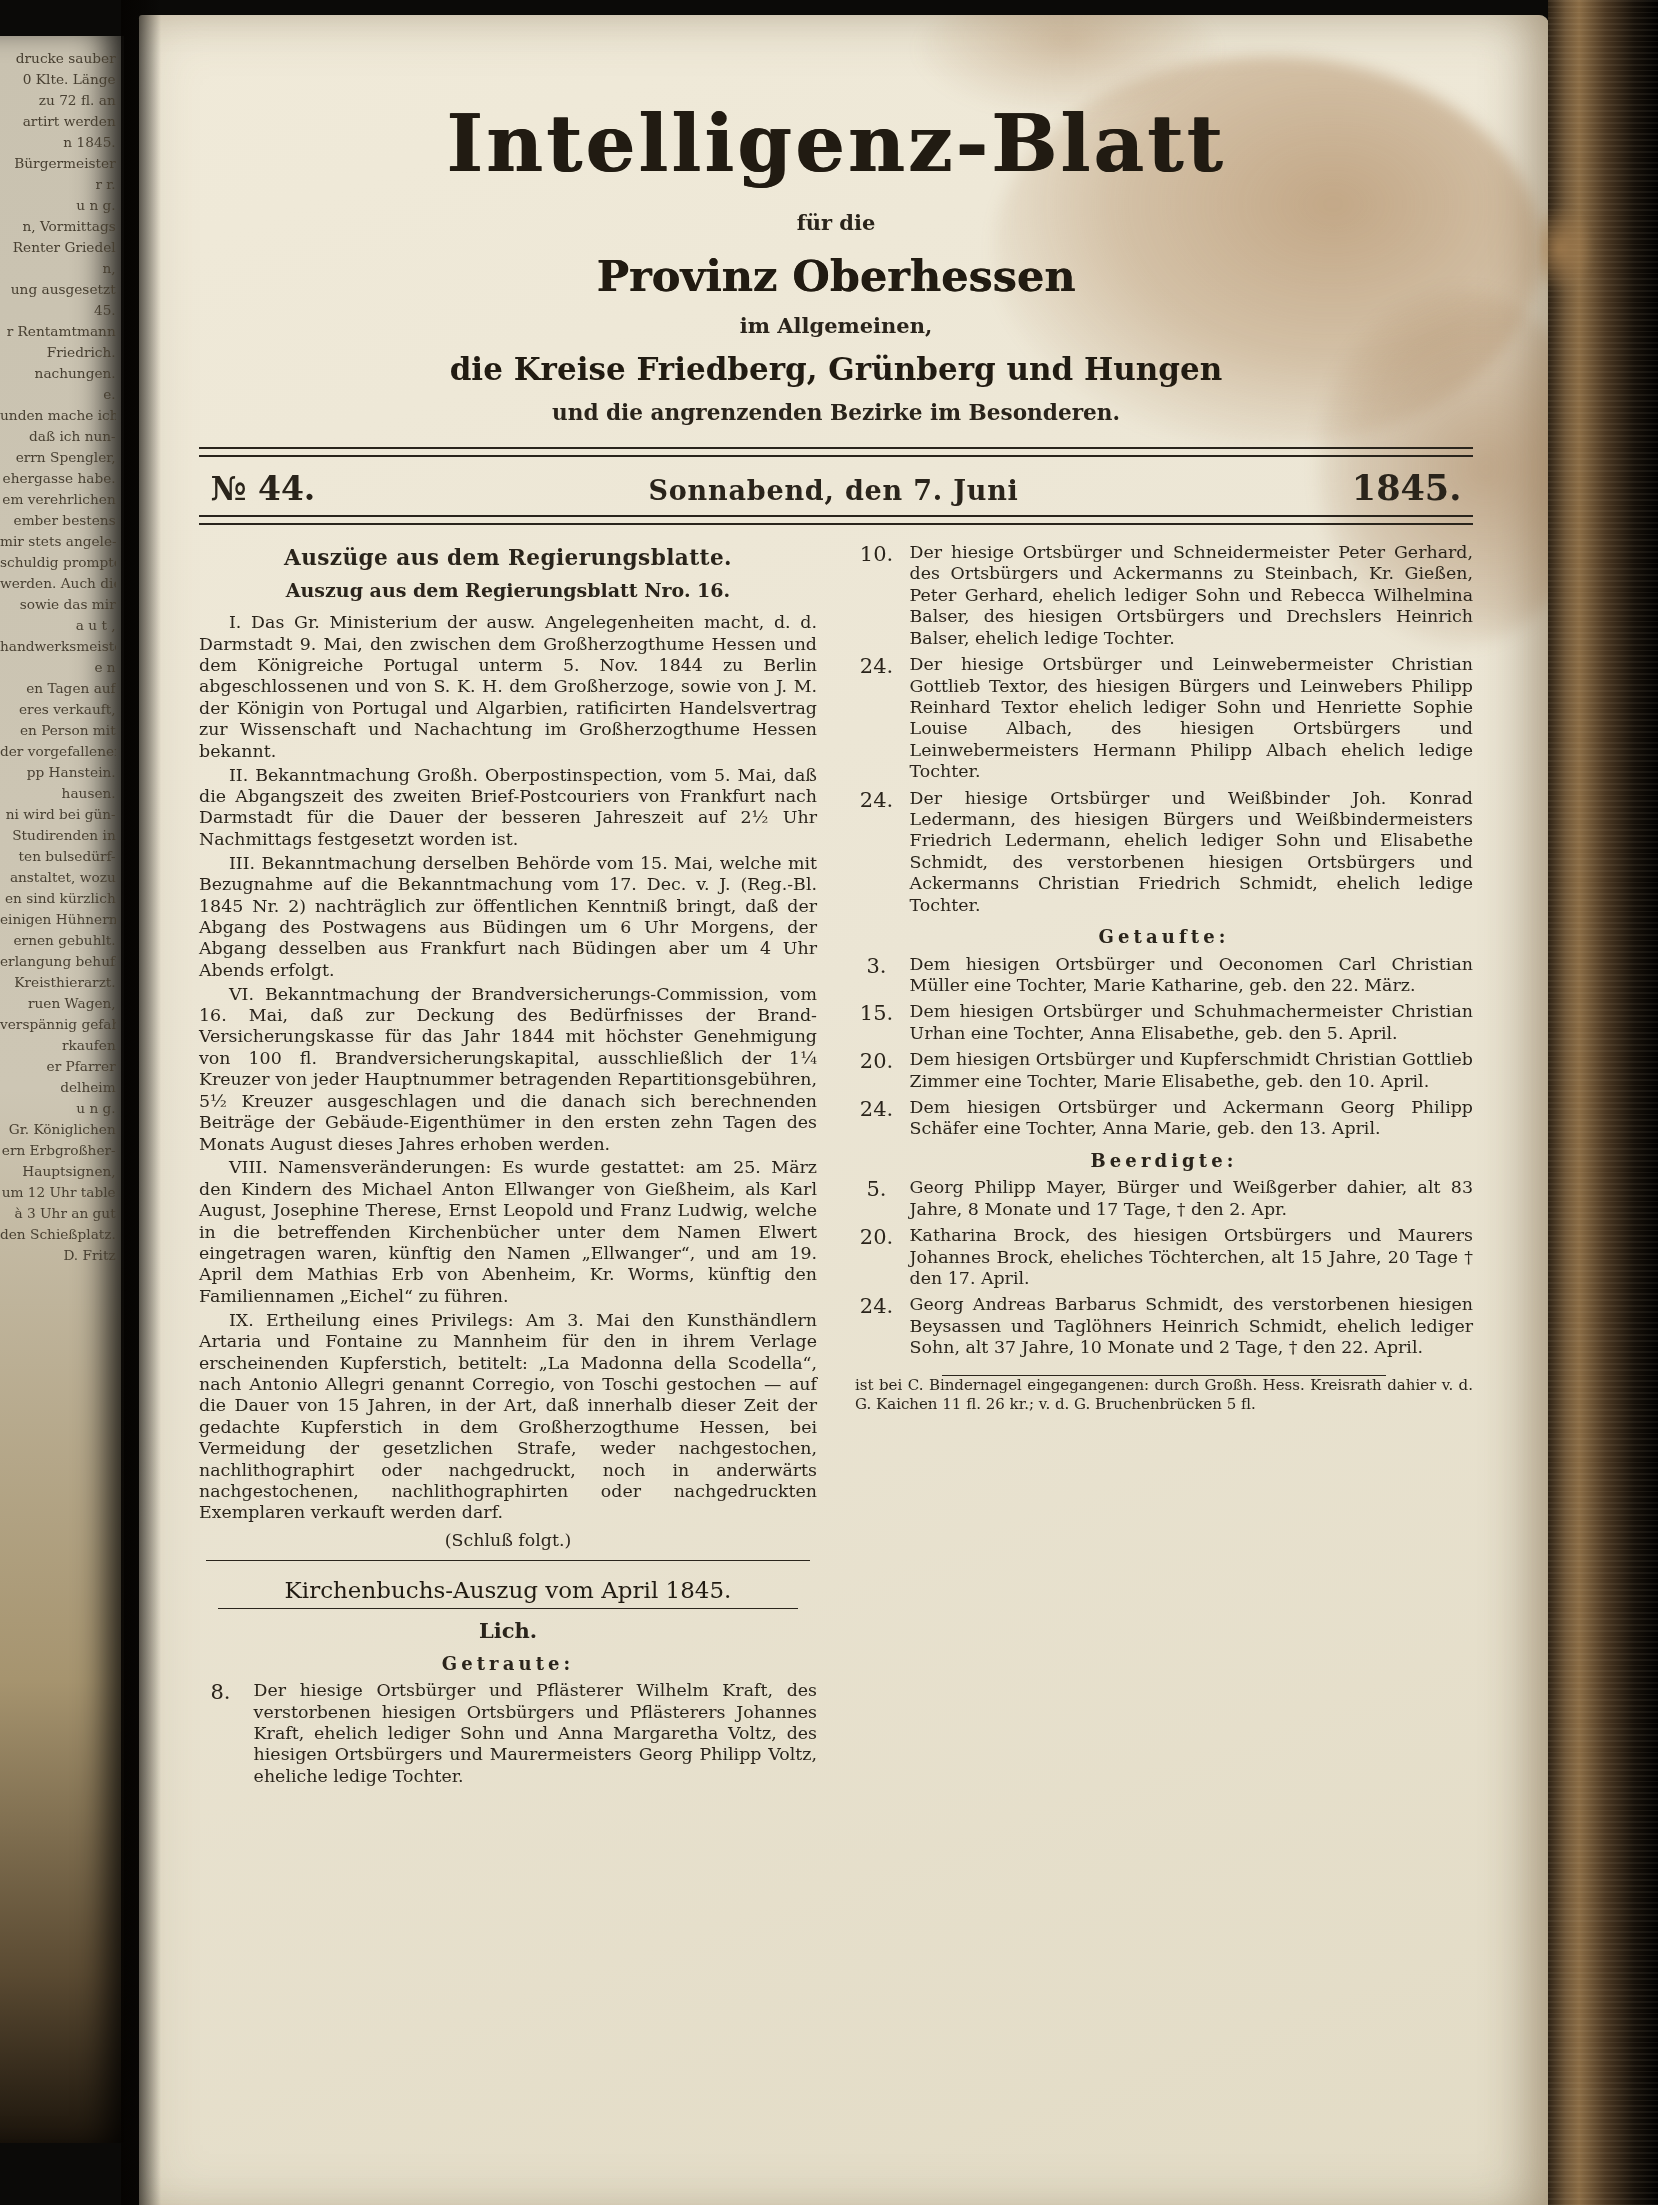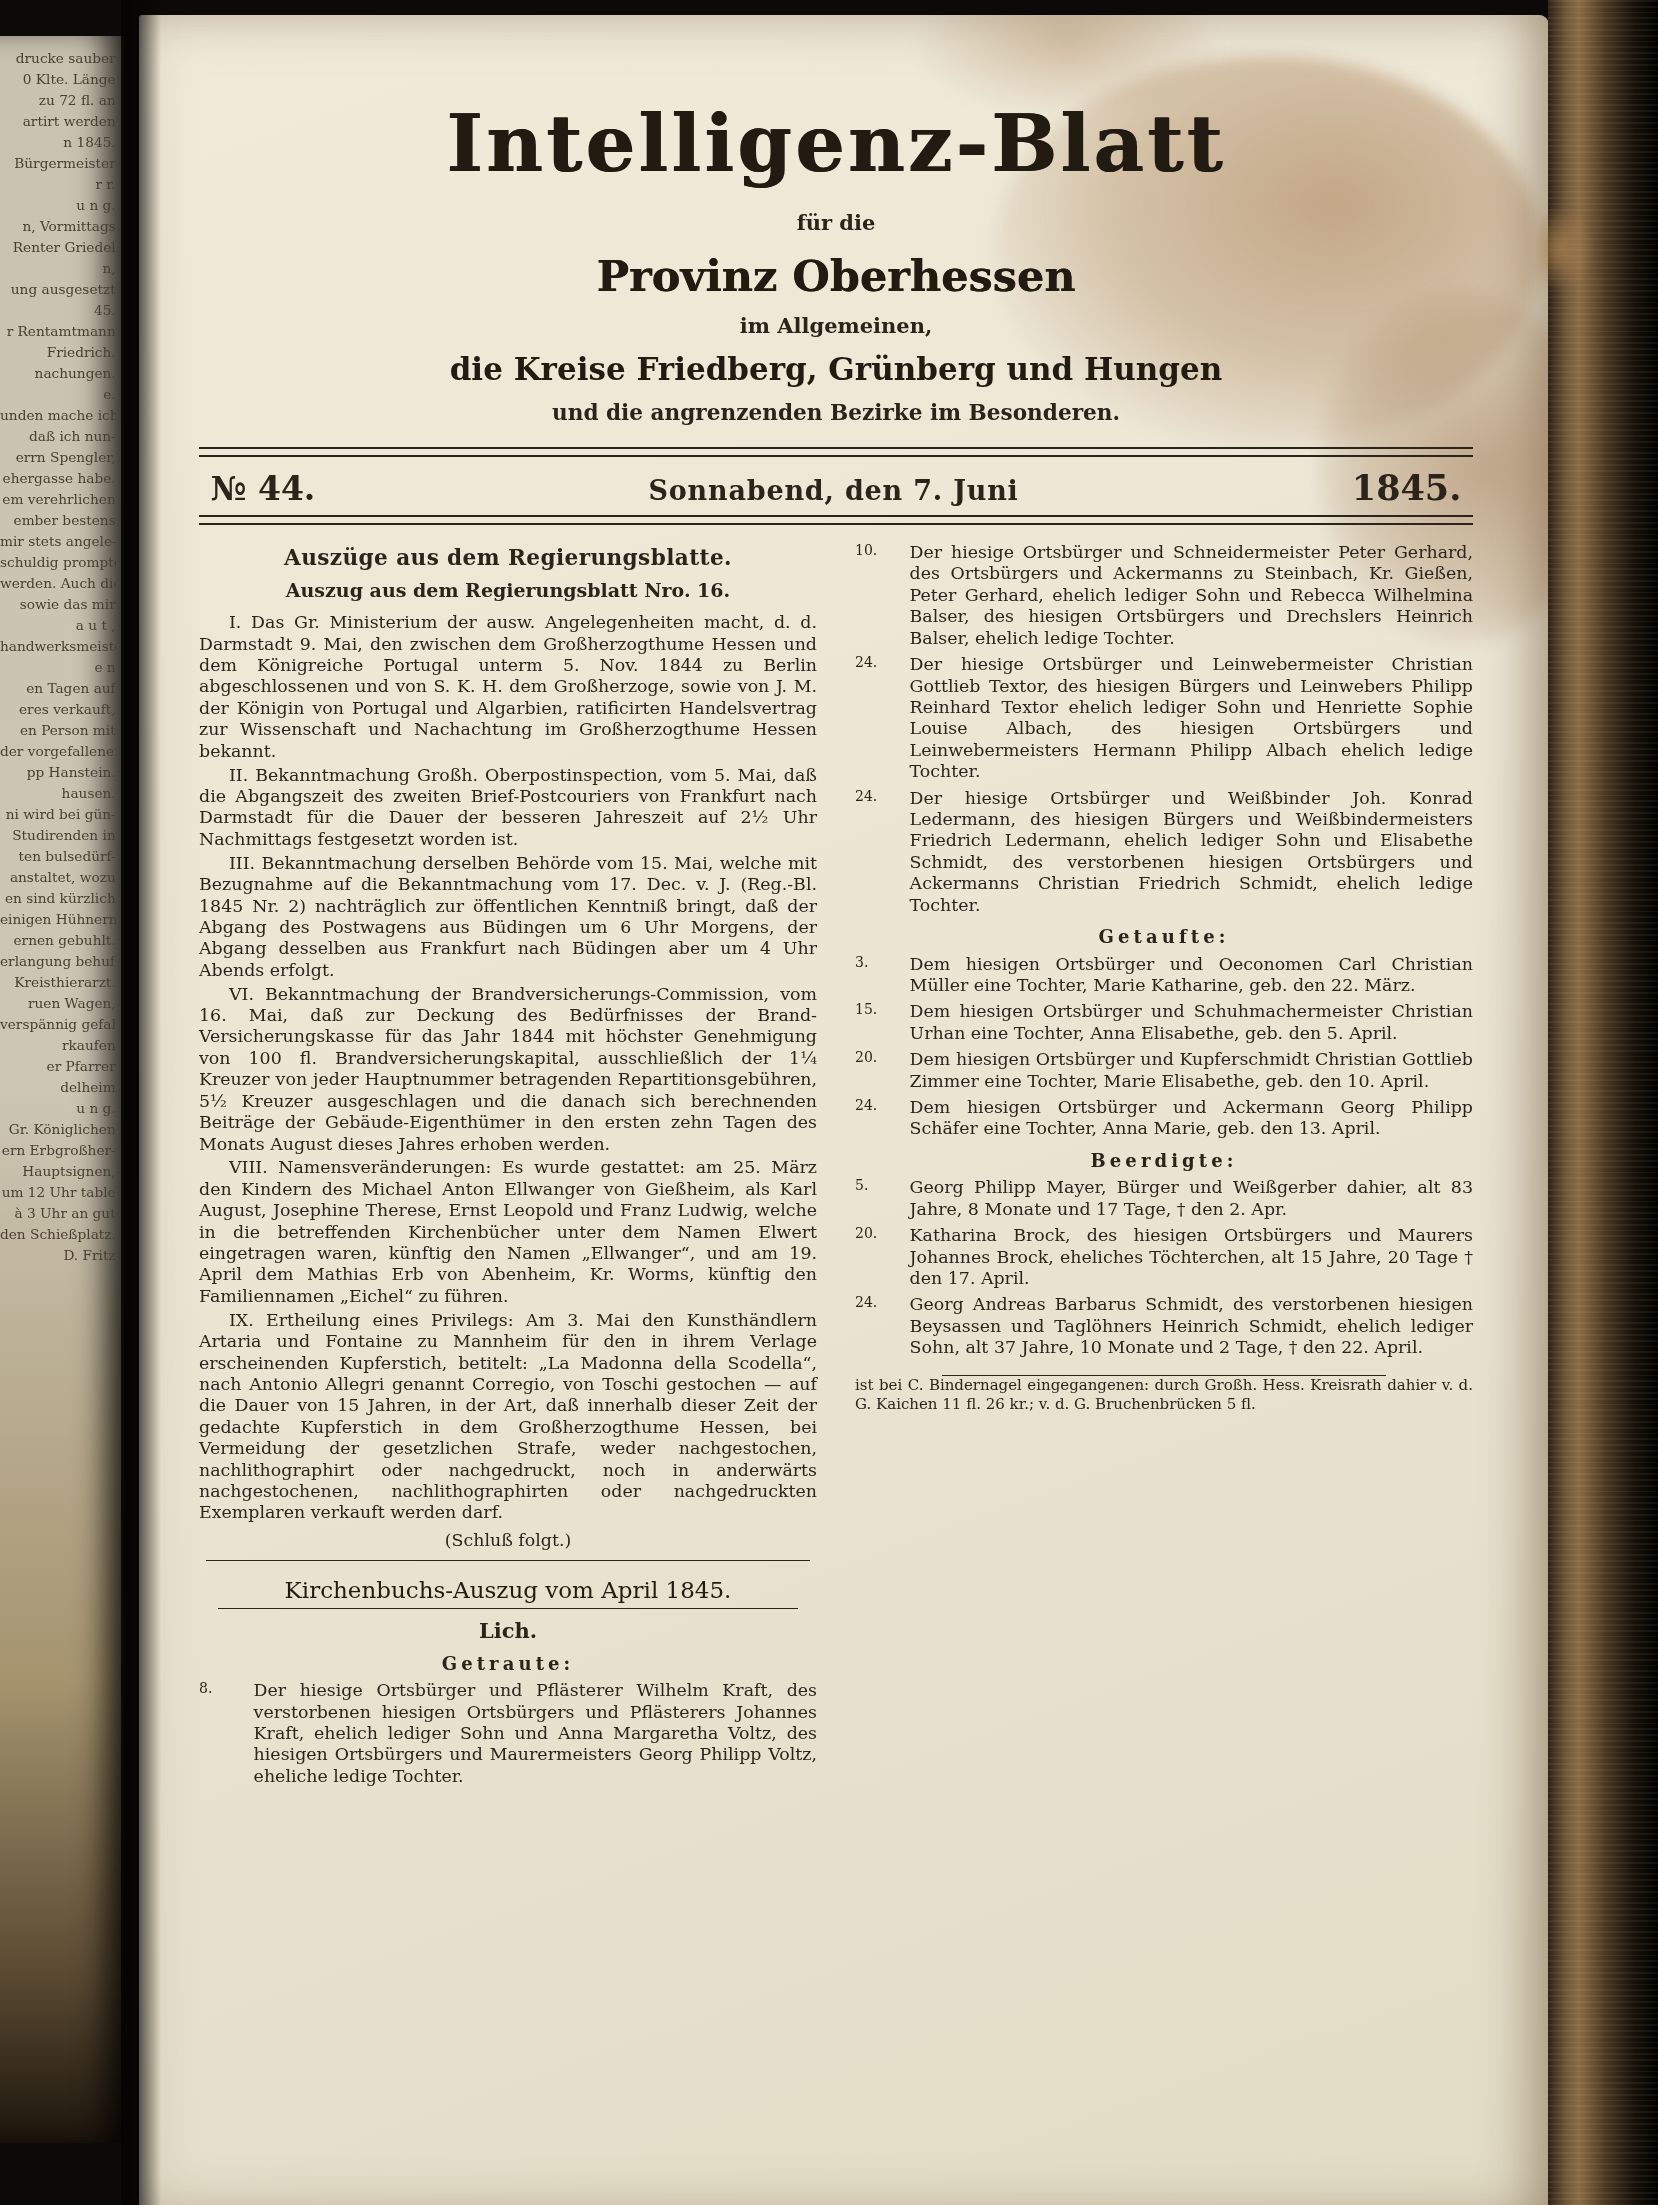--- a/index.html
+++ b/index.html
@@ -150,22 +150,22 @@
     width: 94%; margin: 5px auto 8.3px;
   }
   .place { text-align: center; font-size: 21px; font-weight: bold; margin: 5px 0 3.3px; }
   .sub-center {
     text-align: center; font-size: 18px; font-weight: bold;
     letter-spacing: 4.1px; margin: 10px 0 6.6px;
   }
 
   .entry { display: flex; margin-bottom: 5px; }
   .entry-num {
-    flex: 0 0 43px; text-align: left;
-    padding-right: 11.6px; font-size: 14px; line-height: 1.23;
+    flex: 0 0 43px; text-align: center;
+    padding-right: 11.6px; font-size: 21px; line-height: 1.23;
   }
   .entry-text {
     flex: 1; text-align: justify;
     font-size: 17.4px; line-height: 1.23;
   }
 
   .don-rule {
     border: none; border-top: 1.7px solid #2a251d;
     width: 72%; margin: 16.6px auto 0;
   }

